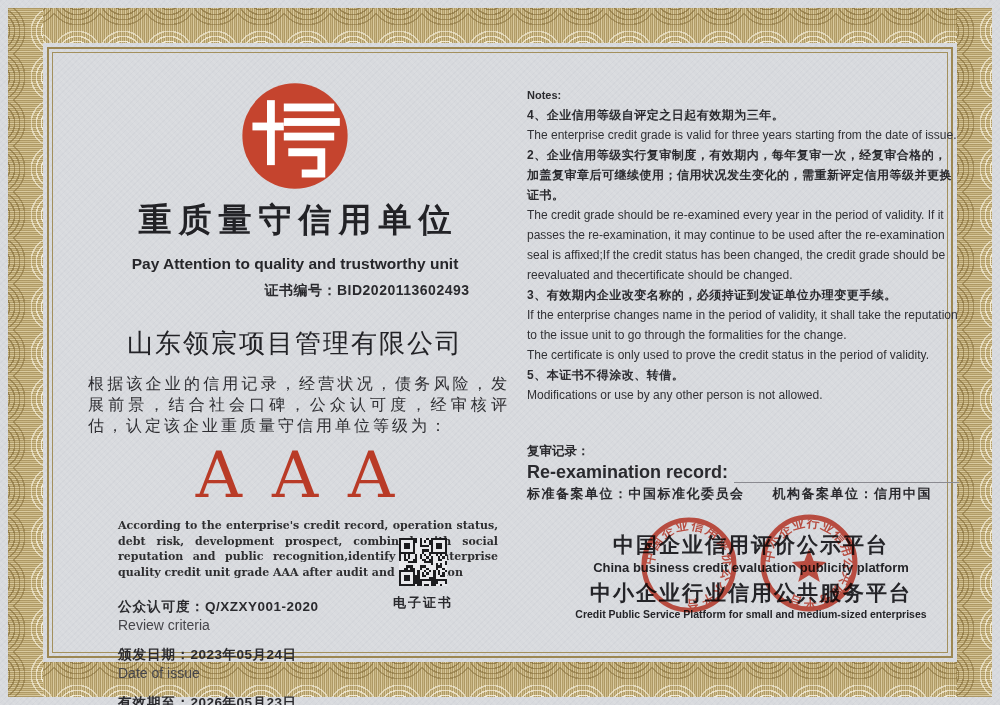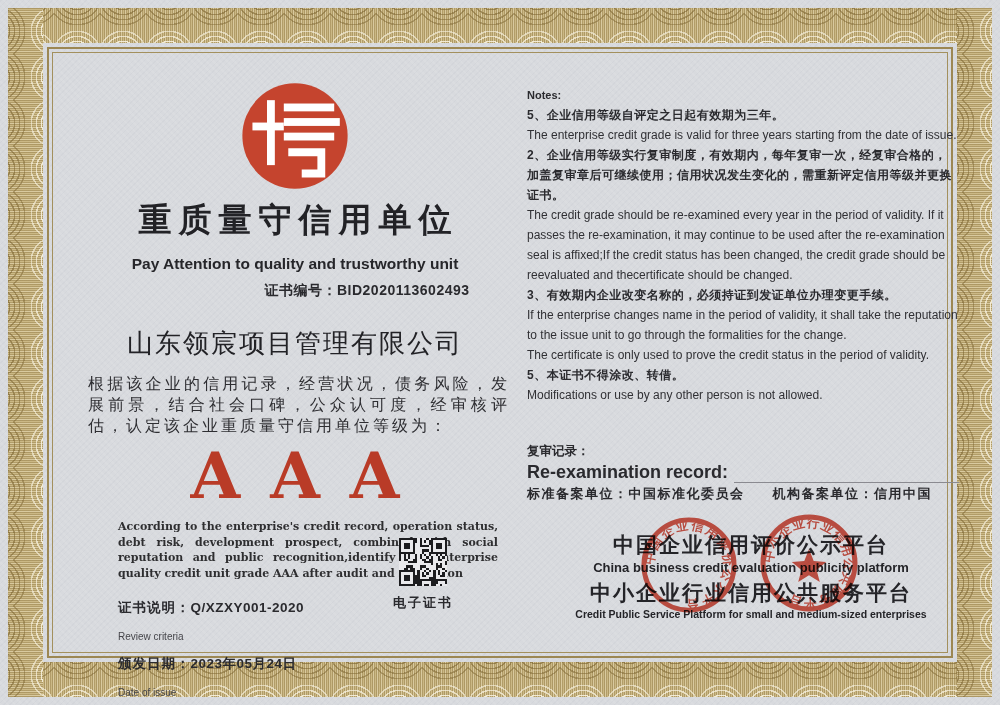--- a/index.html
+++ b/index.html
@@ -42,29 +42,29 @@
   .frame-thin  { position:absolute; inset:52px; border:1px solid #a3905d; pointer-events:none; }
 
   
   .left-col { position:absolute; left:70px; top:80px; width:450px; text-align:center; }
   .logo { width:112px; height:112px; display:block; margin:0 auto 6px auto; }
   .title-cn { font-size:33px; font-weight:700; letter-spacing:7px; padding-left:7px; color:#222226; white-space:nowrap; }
   .title-en { font-size:15.5px; font-weight:700; color:#26262a; margin-top:12px; }
   .cert-no  { font-size:14px; font-weight:700; letter-spacing:.5px; margin-top:9px; transform:translateX(72px); }
   .company  { font-size:26px; letter-spacing:2px; margin-top:26px; color:#222226; white-space:nowrap; }
   .statement-cn { font-size:16px; line-height:21px; letter-spacing:3px; text-align:justify; margin:12px 10px 0 18px; color:#2e2e32; }
-  .grade { font-family:"DejaVu Serif", serif; font-weight:700; font-size:64px; letter-spacing:30px; padding-left:30px; color:#b93b27; margin-top:2px; }
+  .grade { font-family:"DejaVu Serif", serif; font-weight:400; font-size:64px; letter-spacing:30px; padding-left:30px; color:#b93b27; margin-top:2px; }
   .statement-en { font-family:"DejaVu Serif", serif; font-weight:700; font-size:11px; line-height:15.5px; text-align:justify; margin:6px 22px 0 48px; color:#2e2e30; }
 
   .fields { text-align:left; margin:18px 0 0 48px; }
   .field { margin-bottom:13px; }
   .field .row { font-size:13.5px; }
   .field .lbl { font-weight:700; letter-spacing:1px; }
   .field .val { font-weight:700; letter-spacing:.5px; }
-  .field .sub { font-size:10px; color:#45454a; margin-top:14px; }
+  .field .sub { font-size:14px; color:#45454a; margin-top:1px; }
 
   .qr-block { position:absolute; left:393px; top:538px; width:60px; text-align:center; }
   .qr { width:48px; height:48px; margin:0 auto; background:#e9e9ec; display:grid; grid-template-columns:repeat(21,1fr); grid-template-rows:repeat(21,1fr); }
   .qr i { display:block; }
   .qr i.b { background:#1c1c1f; }
   .qr-label { font-size:13px; font-weight:700; letter-spacing:2px; margin-top:8px; white-space:nowrap; }
 
   
   .right-col { position:absolute; left:527px; top:85px; width:432px; }
   .notes-head-cn { font-size:12.5px; font-weight:600; line-height:20px; }
@@ -121,21 +121,21 @@
     <div class="company">山东领宸项目管理有限公司</div>
     <div class="statement-cn">根据该企业的信用记录，经营状况，债务风险，发展前景，结合社会口碑，公众认可度，经审核评估，认定该企业重质量守信用单位等级为：</div>
     <div class="grade">AAA</div>
     <div class="statement-en">According to the enterprise's credit record, operation status, debt risk, development prospect, combined with social reputation and public recognition,identify the enterprise quality credit unit grade AAA after audit and evaluation</div>
 
     <div class="fields">
       <div>
 
           <div class="field">
             <div class="row">
-              <span class="lbl">证书说明：</span><span class="val">Q/XZXY001-2020</span>
+              <span class="lbl">公众认可度：</span><span class="val">Q/XZXY001-2020</span>
             </div>
             <div class="sub">Review criteria</div>
           </div>
 
           <div class="field">
             <div class="row">
               <span class="lbl">颁发日期：</span><span class="val">2023年05月24日</span>
             </div>
             <div class="sub">Date of issue</div>
           </div>
@@ -596,21 +596,21 @@
         <i class="w"></i>
       </div>
     <div class="qr-label">电子证书</div>
   </div>
 
   <div class="right-col">
     <div class="notes-head-en">Notes:</div>
     <div>
 
         <div>
-          <div class="note-cn">5、企业信用等级自评定之日起有效期为三年。</div>
+          <div class="note-cn">4、企业信用等级自评定之日起有效期为三年。</div>
           <div class="note-en">The enterprise credit grade is valid for three years starting from the date of issue.</div>
         </div>
 
         <div>
           <div class="note-cn">2、企业信用等级实行复审制度，有效期内，每年复审一次，经复审合格的，加盖复审章后可继续使用；信用状况发生变化的，需重新评定信用等级并更换证书。</div>
           <div class="note-en">The credit grade should be re-examined every year in the period of validity. If it passes the re-examination, it may continue to be used after the re-examination seal is affixed;If the credit status has been changed, the credit grade should be reevaluated and thecertificate should be changed.</div>
         </div>
 
         <div>
           <div class="note-cn">3、有效期内企业改变名称的，必须持证到发证单位办理变更手续。</div>

